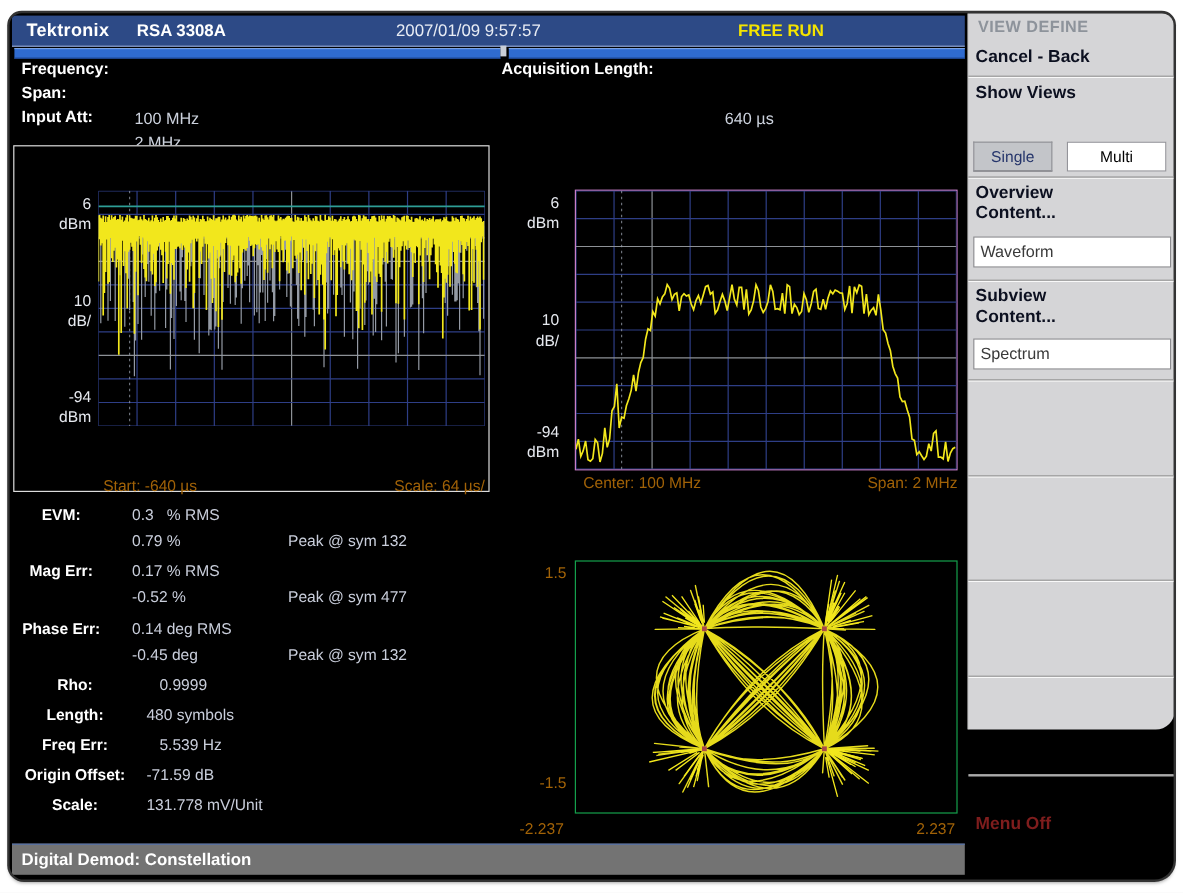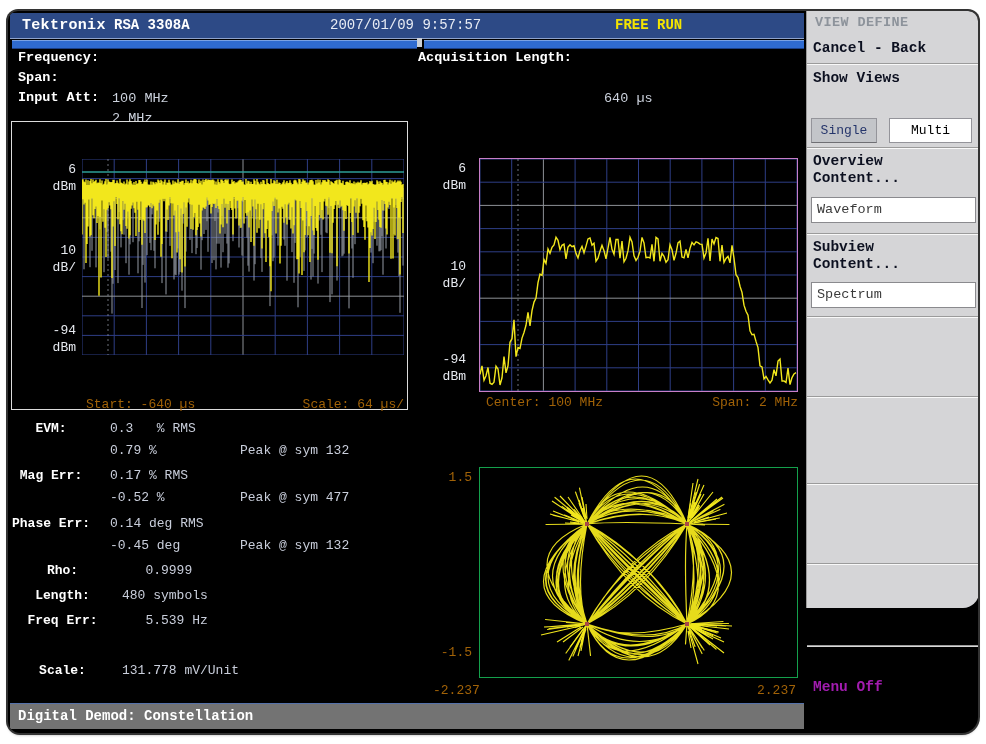--- a/index.html
+++ b/index.html
@@ -1,17 +1,17 @@
 <!DOCTYPE html>
 <html><head>
 <meta charset="utf-8">
 <style>
   html,body{margin:0;padding:0;background:#fff;}
   .page{position:relative;width:986px;height:744px;background:#ffffff;overflow:hidden;
-        font-family:Liberation Mono, monospace;}
+        font-family:Liberation Sans, sans-serif;}
   .screen{position:absolute;left:8px;top:11px;width:970px;height:722px;background:#000;
           border-radius:10px 10px 16px 12px;box-shadow:0 0 0 2px #333, 0 2px 3px rgba(0,0,0,.35);
           overflow:hidden;}
 
   
   .titlebar{position:absolute;left:2px;top:2px;width:794px;height:25px;background:#2d4a86;
             border-bottom:1px solid #8fa3cc;color:#fff;}
   .brand{position:absolute;left:12px;top:0;line-height:25px;font-size:15px;font-weight:bold;letter-spacing:.3px;}
   .model{position:absolute;left:104px;top:0;line-height:25px;font-size:14px;font-weight:bold;}
   .datetime{position:absolute;left:320px;top:0;line-height:25px;font-size:14px;color:#e8ecf4;}
@@ -60,21 +60,21 @@
            border-left:1px solid #9a9a9a;border-radius:0 10px 16px 0;}
   .sb-header{position:absolute;left:8px;top:4px;font-size:13.5px;font-weight:bold;color:#8d939b;letter-spacing:.4px;}
   .sb-item{position:absolute;left:6px;font-size:14.5px;font-weight:bold;color:#0c1020;}
   .sep{position:absolute;left:0;width:100%;height:0;border-top:1px solid #9b9b9b;box-shadow:0 1px 0 rgba(255,255,255,.85);}
   .togglebtn{position:absolute;top:107px;height:23px;line-height:23px;text-align:center;font-size:13px;
              border:1px solid #94949a;cursor:default;}
   .btn-single{left:4px;width:64px;background:#c3c5c9;color:#25356b;border-bottom-color:#6f6f74;}
   .btn-multi{left:82px;width:81px;background:#ffffff;color:#000;}
   .sb-input{position:absolute;left:4px;width:158px;height:24px;background:#fff;border:1px solid #8a8a8e;
             font-size:13.5px;color:#3a3a3a;line-height:24px;padding-left:5px;}
-  .menuoff{color:#a21caf;}
+  .menuoff{color:#7f1d1d;}
 </style>
 </head>
 <body>
 
 <div class="page">
   <div class="screen">
 
     <div class="titlebar" style="background: rgb(45, 74, 134);">
       <span class="brand">Tektronix</span>
       <span class="model">RSA 3308A</span>
@@ -233,20 +233,24 @@
       <span class="mvalue">   0.9999</span>
     </div>
     <div class="mrow gb" style="top:577px">
       <span class="mlabel">Length:</span>
       <span class="mvalue">480 symbols</span>
     </div>
     <div class="mrow gb" style="top:602px">
       <span class="mlabel">Freq Err:</span>
       <span class="mvalue">   5.539 Hz</span>
     </div>
+    <div class="mrow gb" style="top:627px">
+      <span class="mlabel">Origin Offset:</span>
+      <span class="mvalue">-71.59 dB</span>
+    </div>
     <div class="mrow gb" style="top:652px">
       <span class="mlabel">Scale:</span>
       <span class="mvalue">131.778 mV/Unit</span>
     </div>
 
     <div class="bottombar" style="background: #737373;">
       <span>Digital Demod: Constellation</span>
     </div>
 
     <div class="sidebar">

